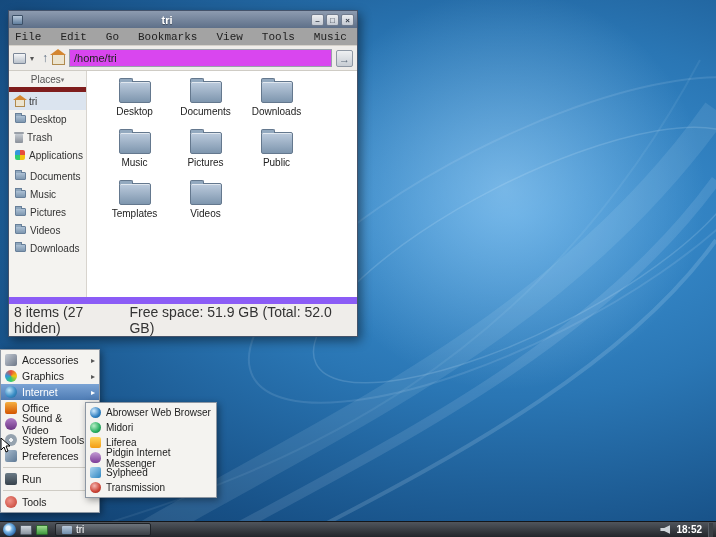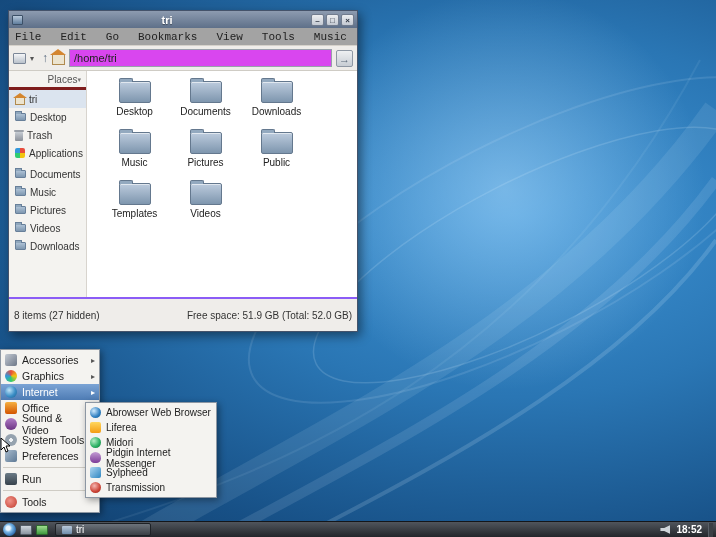--- a/index.html
+++ b/index.html
@@ -54,22 +54,22 @@
     border-bottom: 6px solid #d4862f; }
   .pathbar {
     flex: 1; height: 18px; border: 1px solid #97a0ab; background: #d946ef;
     font-family: "Liberation Sans", sans-serif; font-size: 11px; padding: 0 4px; color: #222;
   }
   .go-btn { width: 17px; height: 17px; border-radius: 2px; text-align: center; line-height: 16px;
     color: #596878; background: linear-gradient(#eef0f2,#c8cdd4); border: 1px solid #8f98a4; font-size: 11px; }
 
   .win-body { display: flex; height: 226px; }
   .sidebar { width: 78px; background: #f4f3f0; border-right: 1px solid #d8d4ce; padding-top: 1px; }
-  .side-header { display: flex; justify-content: flex-end; align-items: center;
-    padding: 2px 5px; color: #555; font-size: 10px; border-bottom: 3px solid #7f1d1d; }
+  .side-header { display: flex; justify-content: center; align-items: center;
+    padding: 2px 5px; color: #555; font-size: 10px; border-bottom: 5px solid #7f1d1d; }
   .side-caret { font-size: 7px; color: #777; }
   .srow { height: 18px; display: flex; align-items: center; gap: 4px; padding: 0 0 0 6px;
     font-size: 10px; color: #333; cursor: default; }
   .srow.sel { background: #dbe4ef; }
   .srow.grp { margin-top: 3px; }
   .si { flex: none; }
   .icon-fold-sm { width: 11px; height: 8px; background: linear-gradient(#adc1d5,#7e97b0);
     border: 1px solid #68809a; border-radius: 1px; position: relative; }
   .icon-fold-sm::before { content:""; position: absolute; top: -3px; left: -1px;
     width: 5px; height: 2px; background: #8fa7bd; border: 1px solid #68809a; border-bottom: none; }
@@ -91,22 +91,22 @@
   .file { display: flex; flex-direction: column; align-items: center; gap: 3px;
     font-size: 10px; color: #222; cursor: default; }
   .folder-big { width: 32px; height: 22px; background: linear-gradient(#bccbdd,#7e96ae);
     border: 1px solid #64788e; border-radius: 2px; position: relative;
     box-shadow: inset 0 1px 0 rgba(255,255,255,.55); }
   .folder-big::before { content:""; position: absolute; top: -4px; left: -1px;
     width: 12px; height: 3px; background: #93a9bf; border: 1px solid #64788e;
     border-bottom: none; border-radius: 2px 2px 0 0; }
 
   .statusbar { display: flex; justify-content: space-between; align-items: center;
-    height: 16px; padding: 16px 5px; background: #efedea; border-top: 2px solid #8b5cf6;
-    font-size: 10px; color: #333; }
+    height: 16px; padding: 16px 5px; background: #efedea; border-top: 7px solid #8b5cf6;
+    font-size: 14px; color: #333; }
 
   
   .appmenu {
     position: absolute; left: 0; bottom: 24px; width: 100px;
     background: #f4f3f0; border: 1px solid #8d97a3; padding: 2px 0;
     box-shadow: 2px 2px 7px rgba(0,0,0,.4); font-size: 10.5px; color: #222;
   }
   .menu-item { height: 16px; display: flex; align-items: center; gap: 5px; padding: 0 4px; cursor: default; }
   .menu-item .arrow { margin-left: auto; font-size: 8px; color: #555; }
   .menu-item.active { background: linear-gradient(#7ba4d5,#4e7cb4); color: #fff; }
@@ -353,26 +353,26 @@
       <span>Tools</span>
     </div>
   </div>
 
   <div class="submenu">
     <div class="sub-item">
       <span class="sic ic-abrowser"></span>
       <span>Abrowser Web Browser</span>
     </div>
     <div class="sub-item">
+      <span class="sic ic-midori"></span>
+      <span>Midori</span>
+    </div>
+    <div class="sub-item">
       <span class="sic ic-liferea"></span>
       <span>Liferea</span>
-    </div>
-    <div class="sub-item">
-      <span class="sic ic-midori"></span>
-      <span>Midori</span>
     </div>
     <div class="sub-item">
       <span class="sic ic-pidgin"></span>
       <span>Pidgin Internet Messenger</span>
     </div>
     <div class="sub-item">
       <span class="sic ic-sylpheed"></span>
       <span>Sylpheed</span>
     </div>
     <div class="sub-item">

